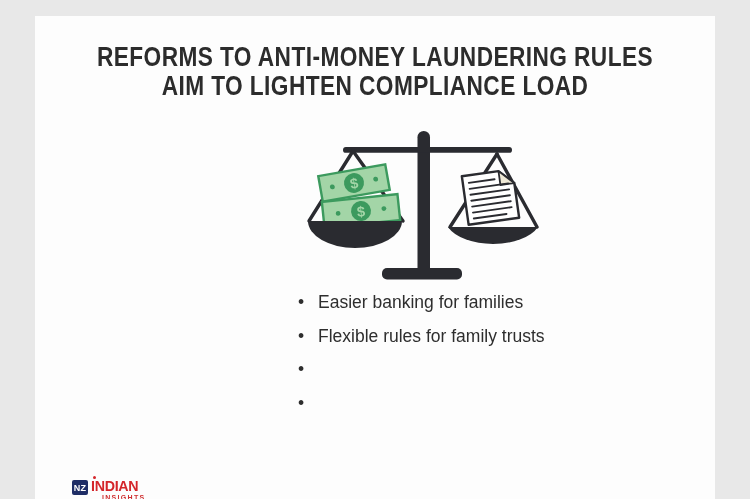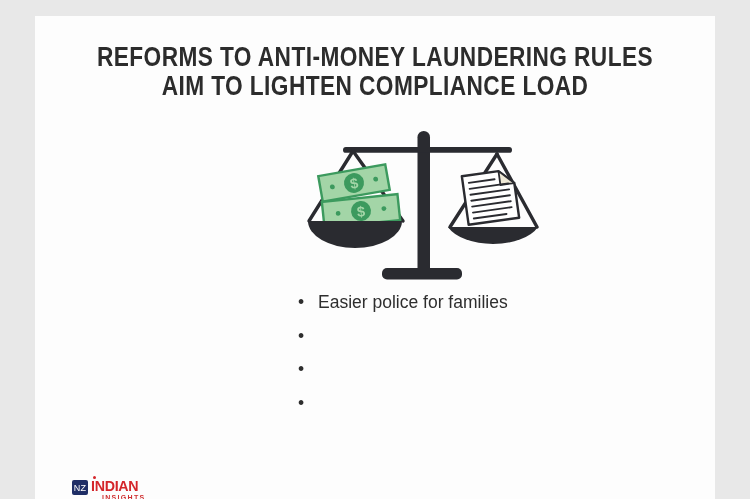--- a/index.html
+++ b/index.html
@@ -24,21 +24,21 @@
     display:flex;align-items:flex-start;margin:0 0 13px 0;
     color:#2e2e2e;font-size:17.5px;line-height:20.5px;
   }
   .bullets .dot{width:20px;flex:0 0 20px;text-align:left;font-size:17.5px;}
   .bullets .txt{white-space:pre-line;}
   
   .logo{position:absolute;left:37px;top:461px;width:90px;height:30px;}
   .logo-badge{
     position:absolute;left:0;top:3px;width:16px;height:15px;
     background:#1f2e66;color:#ffffff;border-radius:2px;
-    font-size:9px;font-weight:normal;display:flex;align-items:center;justify-content:center;
+    font-size:9px;font-weight:bold;display:flex;align-items:center;justify-content:center;
     letter-spacing:.2px;
   }
   .logo-name{
     position:absolute;left:19px;top:0;height:18px;
     color:#d4252a;font-size:15px;font-weight:bold;letter-spacing:-.3px;
     transform:scaleX(.95);transform-origin:0 0;
   }
   .logo-i-dot{
     position:absolute;left:21px;top:-1px;width:3px;height:3px;border-radius:50%;
     background:#d4252a;
@@ -110,24 +110,25 @@
         </g>
       </g>
 
       <rect x="88" y="143" width="80" height="11.5" rx="5" fill="#2a2b30"></rect>
     </svg>
   </div>
 
   <ul class="bullets">
     <li>
       <span class="dot">•</span>
-      <span class="txt">Easier police for families</span>
+      <span class="txt">Easier banking for families</span>
     </li>
     <li>
       <span class="dot">•</span>
+      <span class="txt">Flexible rules for family trusts</span>
     </li>
     <li>
       <span class="dot">•</span>
     </li>
     <li>
       <span class="dot">•</span>
     </li>
   </ul>
 
   <div class="logo">

